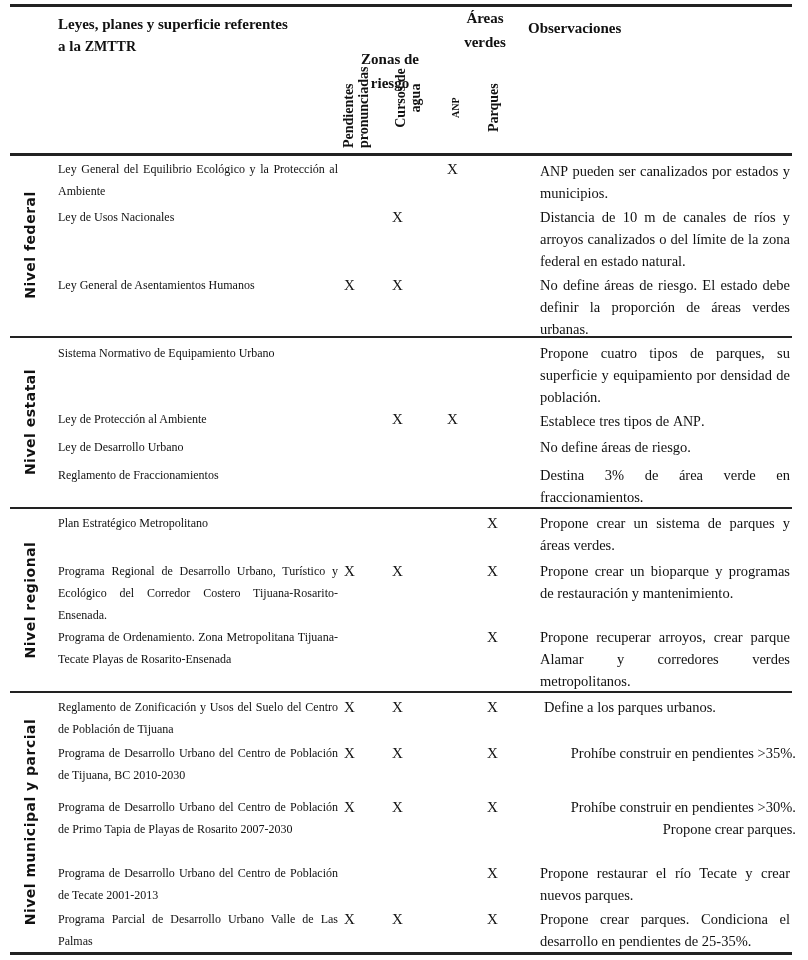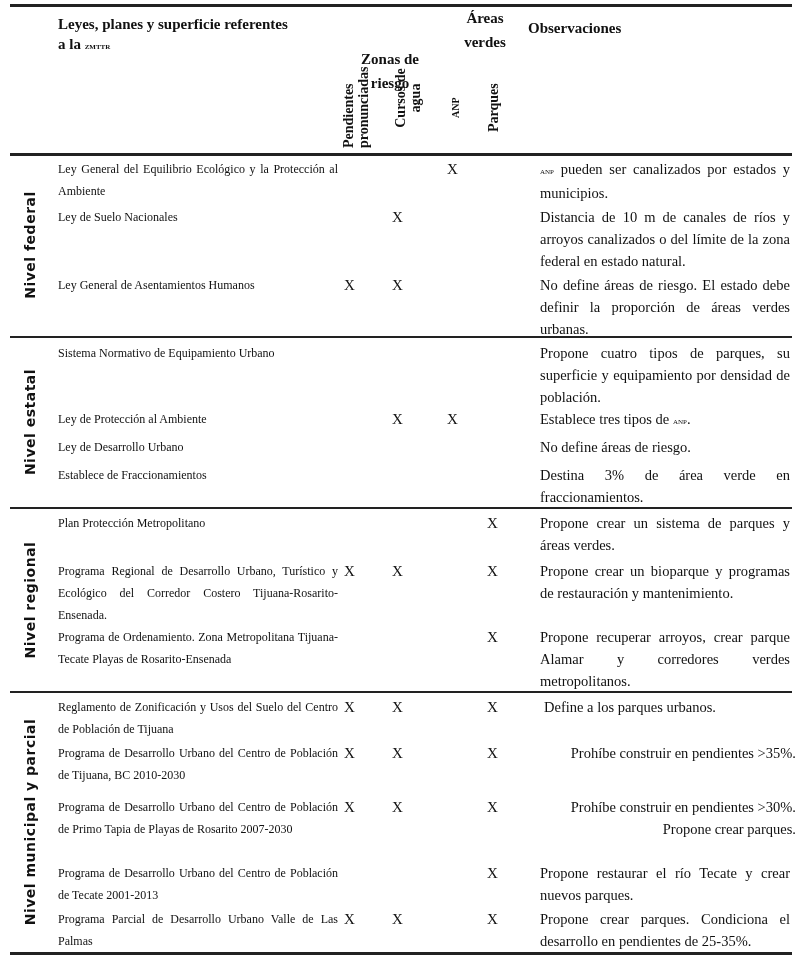--- a/index.html
+++ b/index.html
@@ -3,21 +3,21 @@
 <meta charset="utf-8">
 <style>
   html, body { margin:0; padding:0; background:#ffffff; }
   body { width:808px; height:960px; position:relative; overflow:hidden;
          font-family:"Liberation Serif", serif; color:#111; }
   .rule { position:absolute; left:10px; width:782px; background:#222; }
   .rule.thick { height:3px; }
   .rule.mid { height:2px; }
   .abs { position:absolute; }
   .hdr { font-weight:bold; font-size:15px; line-height:20px; }
-  .sc { font-variant:small-caps; text-transform:lowercase; font-size:10px; }
+  .sc { font-variant:small-caps; text-transform:lowercase; font-size:20px; }
   .vert { position:absolute; transform-origin:left top; transform:rotate(-90deg);
           white-space:nowrap; font-weight:bold; font-size:14px; line-height:15px; text-align:left; }
   .level { position:absolute; transform-origin:center; transform:translate(-50%,-50%) rotate(-90deg);
            white-space:nowrap; font-family:"DejaVu Sans", sans-serif; font-weight:bold; font-size:14px; letter-spacing:0.5px; }
   .law { position:absolute; left:58px; width:280px; font-size:12px; line-height:22px; text-align:justify; }
   .obs { position:absolute; left:540px; width:250px; font-size:14.5px; line-height:22px; text-align:justify; }
   .mark { position:absolute; font-size:15px; line-height:22px; }
   .c1 { left:344px; } .c2 { left:392px; } .c3 { left:447px; } .c4 { left:487px; }
 </style>
 </head>
@@ -65,21 +65,21 @@
   <div class="level" style="left:30px;top:600px;">Nivel regional</div>
   <div class="level" style="left:30px;top:822px;">Nivel municipal y parcial</div>
 
   <div>
     <div class="law" style="top:158px">Ley General del Equilibrio Ecológico y la Protección al Ambiente</div>
     <div class="mark c3" style="top:158px">X</div>
     <div class="obs" style="top:158px"><span class="sc">ANP</span><span> pueden ser canalizados por estados y municipios.</span></div>
   </div>
 
   <div>
-    <div class="law" style="top:206px">Ley de Suelo Nacionales</div>
+    <div class="law" style="top:206px">Ley de Usos Nacionales</div>
     <div class="mark c2" style="top:206px">X</div>
     <div class="obs" style="top:206px">Distancia de 10 m de canales de ríos y arroyos canalizados o del límite de la zona federal en estado natural.</div>
   </div>
 
   <div>
     <div class="law" style="top:274px">Ley General de Asentamientos Humanos</div>
     <div class="mark c1" style="top:274px">X</div>
     <div class="mark c2" style="top:274px">X</div>
     <div class="obs" style="top:274px">No define áreas de riesgo. El estado debe definir la proporción de áreas verdes urbanas.</div>
   </div>
@@ -95,26 +95,26 @@
     <div class="mark c3" style="top:408px">X</div>
     <div class="obs" style="top:408px"><span>Establece tres tipos de </span><span class="sc">ANP</span><span>.</span></div>
   </div>
 
   <div>
     <div class="law" style="top:436px">Ley de Desarrollo Urbano</div>
     <div class="obs" style="top:436px">No define áreas de riesgo.</div>
   </div>
 
   <div>
-    <div class="law" style="top:464px">Establece de Fraccionamientos</div>
+    <div class="law" style="top:464px">Reglamento de Fraccionamientos</div>
     <div class="obs" style="top:464px">Destina 3% de área verde en fraccionamientos.</div>
   </div>
 
   <div>
-    <div class="law" style="top:512px">Plan Protección Metropolitano</div>
+    <div class="law" style="top:512px">Plan Estratégico Metropolitano</div>
     <div class="mark c4" style="top:512px">X</div>
     <div class="obs" style="top:512px">Propone crear un sistema de parques y áreas verdes.</div>
   </div>
 
   <div>
     <div class="law" style="top:560px">Programa Regional de Desarrollo Urbano, Turístico y Ecológico del Corredor Costero Tijuana-Rosarito-Ensenada.</div>
     <div class="mark c1" style="top:560px">X</div>
     <div class="mark c2" style="top:560px">X</div>
     <div class="mark c4" style="top:560px">X</div>
     <div class="obs" style="top:560px">Propone crear un bioparque y programas de restauración y mantenimiento.</div>

